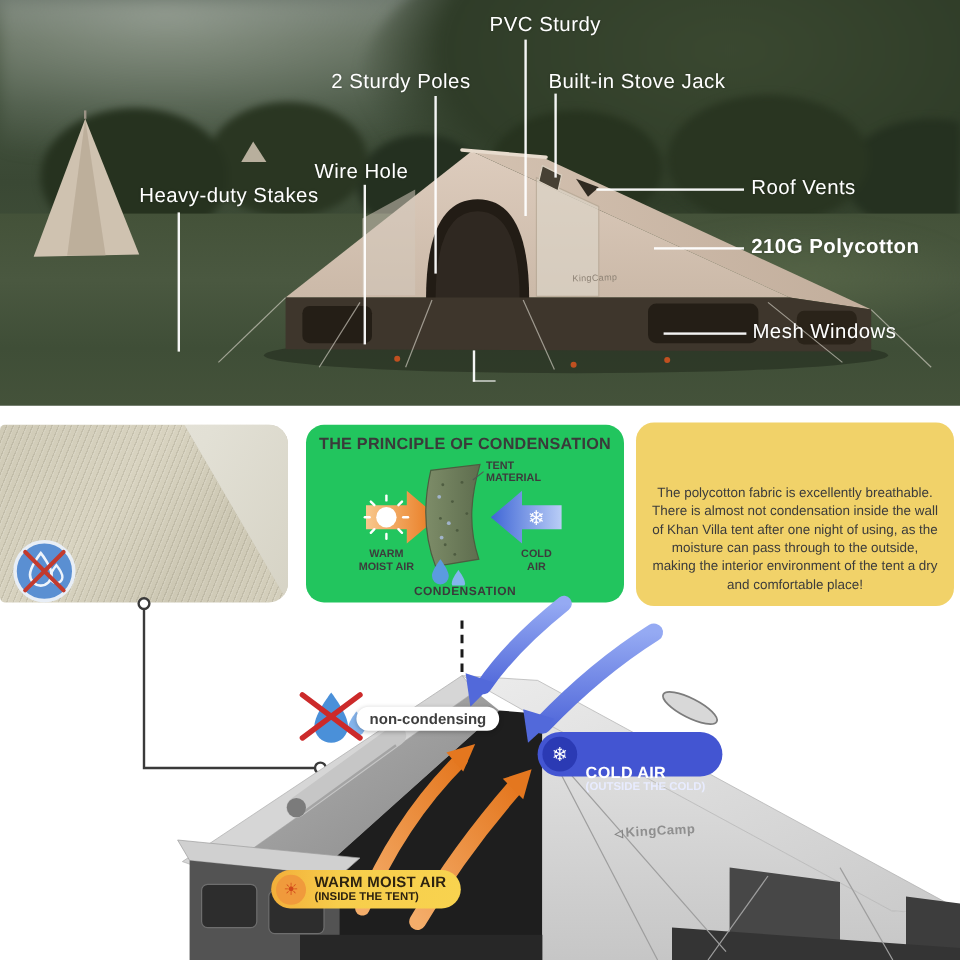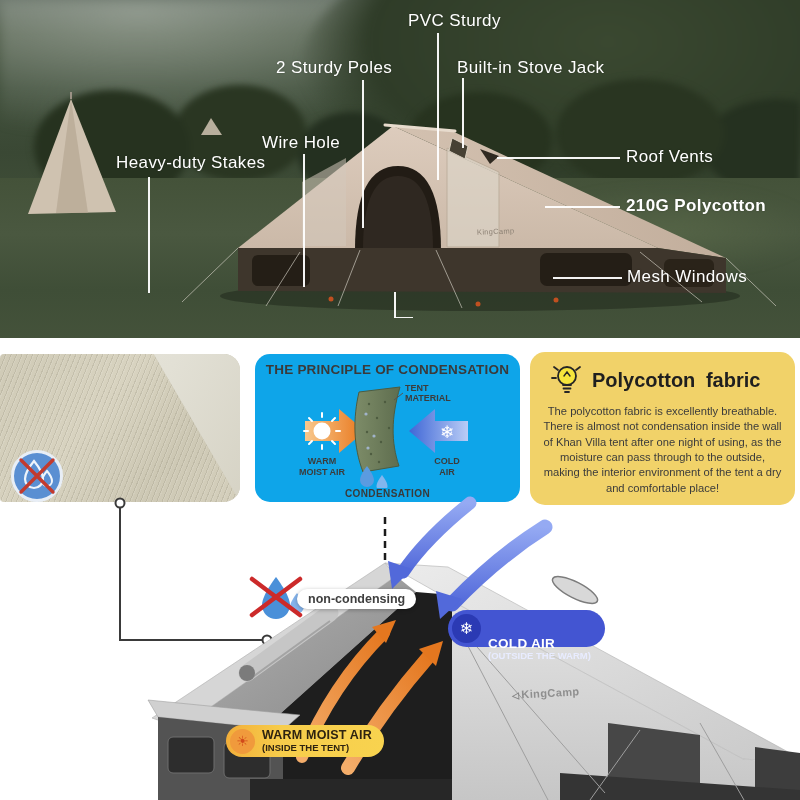--- a/index.html
+++ b/index.html
@@ -40,21 +40,21 @@
           background:linear-gradient(128deg,#cfcab6 0%,#d8d3c0 40%,#cdc8b4 70%,#d5d0bd 100%);}
   .fabric .weave{position:absolute;inset:0;
           background:repeating-linear-gradient(112deg,rgba(110,105,85,.16) 0 1px,rgba(255,255,255,.10) 1px 2px,transparent 2px 5px);}
   .fabric .fold{position:absolute;inset:0;clip-path:polygon(64% 0,100% 0,100% 100%);
           background:linear-gradient(120deg,#e9e7de 0%,#e2e0d5 55%,#d6d3c5 100%);}
   .fabric .fold2{position:absolute;inset:0;clip-path:polygon(64% 0,72% 0,100% 88%,100% 100%);
           background:linear-gradient(120deg,rgba(120,115,98,.35),rgba(120,115,98,.05));filter:blur(2px);}
   .nodrip{position:absolute;left:11px;top:450px;width:52px;height:52px;border-radius:50%;
           background:#5a8fd2;border:3px solid #e8eef6;box-sizing:border-box;}
   .panel{position:absolute;border-radius:15px;}
-  .cond-panel{left:255px;top:354px;width:265px;height:148px;background:#0ea5e9;}
+  .cond-panel{left:255px;top:354px;width:265px;height:148px;background:#22c55e;}
   .cond-title{position:absolute;left:0;top:8px;width:100%;text-align:center;
           font-size:13.5px;font-weight:700;color:#3a3a3a;letter-spacing:.2px;}
   .cond-bottom{position:absolute;left:0;top:134px;width:100%;text-align:center;
           font-size:10px;font-weight:700;color:#3a3a3a;letter-spacing:.4px;}
   .poly-panel{left:530px;top:352px;width:265px;height:153px;background:#f1d269;}
   .poly-head{position:absolute;left:20px;top:9px;display:flex;align-items:center;}
   .poly-title{font-size:20px;font-weight:700;color:#1f1f1f;margin-left:8px;word-spacing:5px;}
   .poly-body{position:absolute;left:13px;top:52px;width:239px;text-align:center;
           font-size:11.2px;line-height:1.37;color:#3b3b3b;font-weight:500;}
 
@@ -242,31 +242,20 @@
       </g>
       <g>
         <path d="M112,86 c0,0 -7,9 -7,14 a7,7 0 1 0 14,0 c0,-5 -7,-14 -7,-14 z" fill="#5b9be0"></path>
         <path d="M127,95 c0,0 -5.5,7 -5.5,11 a5.5,5.5 0 1 0 11,0 c0,-4 -5.5,-11 -5.5,-11 z" fill="#83b6ee"></path>
       </g>
     </svg>
     <div class="cond-bottom">CONDENSATION</div>
   </div>
 
   <div class="panel poly-panel">
-    <div class="poly-head">
-      <svg width="34" height="38" viewBox="0 0 34 38">
-        <g stroke="#262626" stroke-width="1.8" stroke-linecap="round">
-          <circle cx="17" cy="15" r="9" fill="#f6e53c"></circle>
-          <path d="M13,24 h8 M13.5,27.5 h7 M15,31 h4" fill="none"></path>
-          <path d="M4,6 l4,3 M30,6 l-4,3 M2,17 l4,0" fill="none"></path>
-          <path d="M14,15 l3,-4 l3,4" fill="none" stroke-width="1.4"></path>
-        </g>
-      </svg>
-      <span class="poly-title">Polycotton fabric</span>
-    </div>
     <div class="poly-body">The polycotton fabric is excellently breathable. There is almost not condensation inside the wall of Khan Villa tent after one night of using, as the moisture can pass through to the outside, making the interior environment of the tent a dry and comfortable place!</div>
   </div>
 
   <svg class="cut-svg" width="800" height="305" viewBox="0 0 800 305">
     <defs>
       <linearGradient id="lRoofG" x1="0" y1="0" x2="1" y2="1">
         <stop offset="0" stop-color="#b3b3b3"></stop>
           <stop offset="1" stop-color="#878787"></stop>
       </linearGradient>
       <linearGradient id="rRoofG" x1="0" y1="0" x2="1" y2="1">
@@ -344,21 +333,21 @@
       <path d="M252,84 L300,120 M300,84 L252,120" stroke="#cc2a2a" stroke-width="4.5" stroke-linecap="round"></path>
     </g>
   </svg>
 
   <div class="pill">non-condensing</div>
 
   <div class="badge cold">
     <span class="bicon">❄</span>
     <span class="btxt">
       <span class="t1">COLD AIR</span>
-      <span class="t2">(OUTSIDE THE WARM)</span>
+      <span class="t2">(OUTSIDE THE COLD)</span>
     </span>
   </div>
 
   <div class="badge warm">
     <span class="bicon">☀</span>
     <span class="btxt">
       <span class="t1">WARM MOIST AIR</span>
       <span class="t2">(INSIDE THE TENT)</span>
     </span>
   </div>

